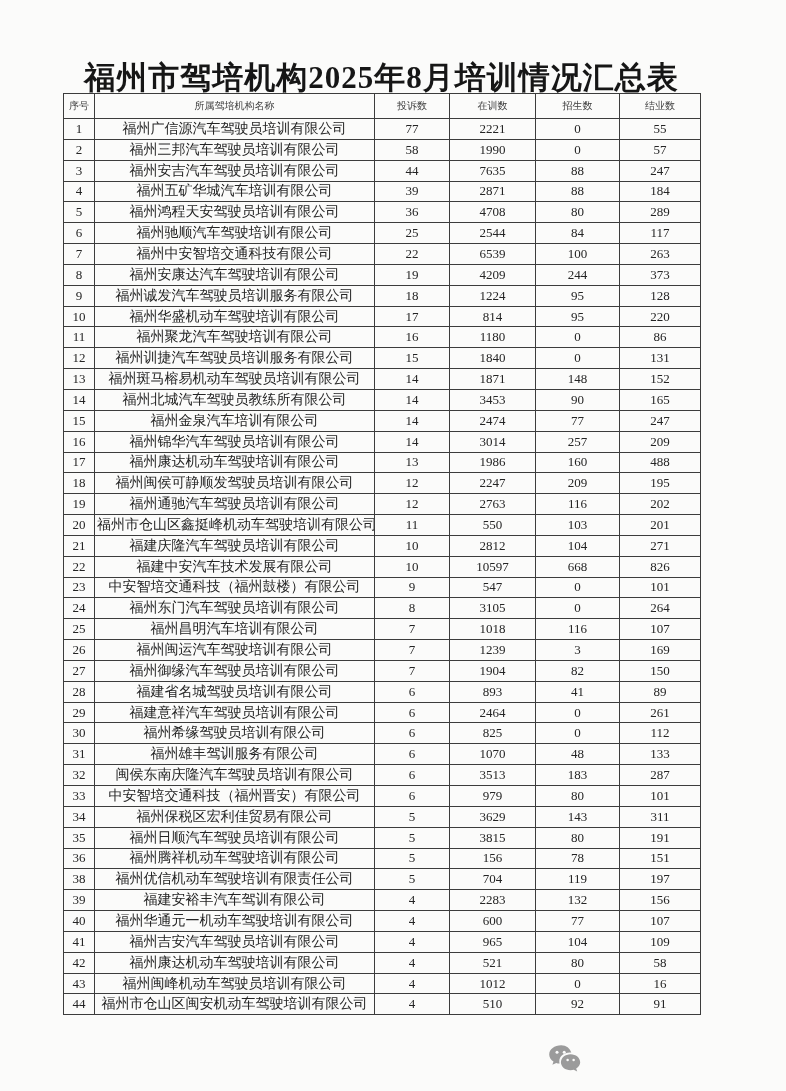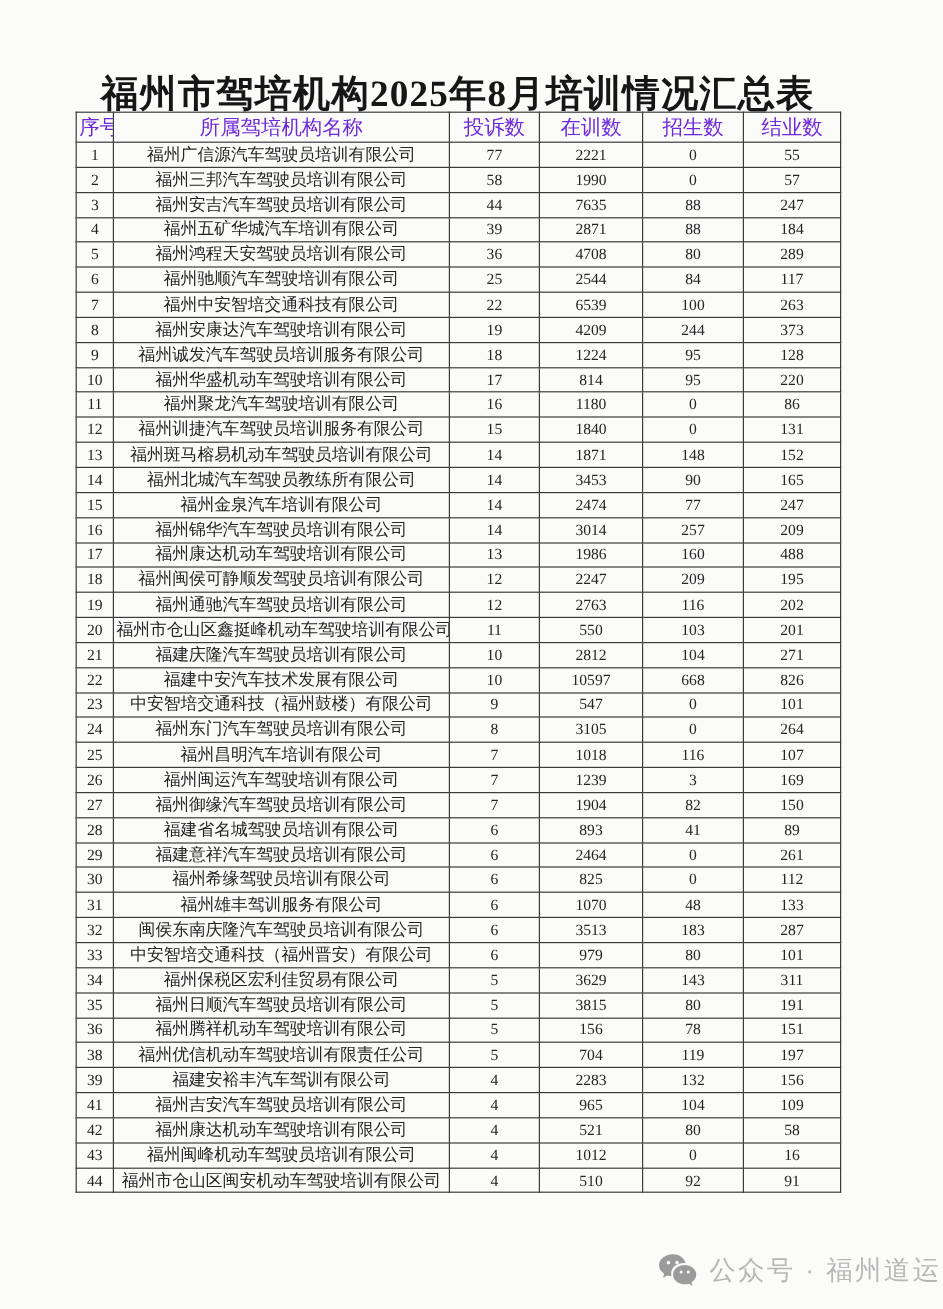--- a/index.html
+++ b/index.html
@@ -35,23 +35,23 @@
   .summary-table th, .summary-table td {
     border: 1px solid #3c3c3c;
     text-align: center;
     vertical-align: middle;
     padding: 0 2px;
     overflow: hidden;
     white-space: nowrap;
   }
   .summary-table th {
     height: 25px;
-    font-size: 17px;
+    font-size: 10px;
     font-weight: normal;
-    color: #6d28d9;
+    color: #404040;
   }
   .summary-table td {
     height: 20.85px;
     font-size: 13px;
     color: #242424;
   }
   .summary-table td.col-1 { font-size: 14px; }
   col.c0 { width: 31px; }
   col.c1 { width: 280px; }
   col.c2 { width: 75px; }
@@ -398,20 +398,28 @@
       </tr>
       <tr>
         <td class="col-0">39</td>
         <td class="col-1">福建安裕丰汽车驾训有限公司</td>
         <td class="col-2">4</td>
         <td class="col-3">2283</td>
         <td class="col-4">132</td>
         <td class="col-5">156</td>
       </tr>
       <tr>
+        <td class="col-0">40</td>
+        <td class="col-1">福州华通元一机动车驾驶培训有限公司</td>
+        <td class="col-2">4</td>
+        <td class="col-3">600</td>
+        <td class="col-4">77</td>
+        <td class="col-5">107</td>
+      </tr>
+      <tr>
         <td class="col-0">41</td>
         <td class="col-1">福州吉安汽车驾驶员培训有限公司</td>
         <td class="col-2">4</td>
         <td class="col-3">965</td>
         <td class="col-4">104</td>
         <td class="col-5">109</td>
       </tr>
       <tr>
         <td class="col-0">42</td>
         <td class="col-1">福州康达机动车驾驶培训有限公司</td>
@@ -446,14 +454,13 @@
       <path d="M22.6 10.2 c-5.4 0-9.7 3.6-9.7 8 0 4.4 4.3 8 9.7 8 1.1 0 2.2-0.2 3.2-0.5 l3.4 1.7 -1-2.9 c2.4-1.5 4-3.8 4-6.3 0-4.4-4.3-8-9.6-8 z"></path>
     </g>
     <g fill="#fbfbfa">
       <circle cx="9" cy="8.2" r="1.5"></circle>
       <circle cx="16.2" cy="8.2" r="1.5"></circle>
       <circle cx="19.6" cy="15.9" r="1.25"></circle>
       <circle cx="25.6" cy="15.9" r="1.25"></circle>
       <path d="M22.6 10.2 c-5.4 0-9.7 3.6-9.7 8 0 4.4 4.3 8 9.7 8 v-1.6 c-4.5 0-8.1-2.9-8.1-6.4 0-3.5 3.6-6.4 8.1-6.4 z" opacity="0"></path>
     </g>
   </svg>
-  <span class="watermark-text">公众号 · 福州道运</span>
 </div>
 
 </body></html>

